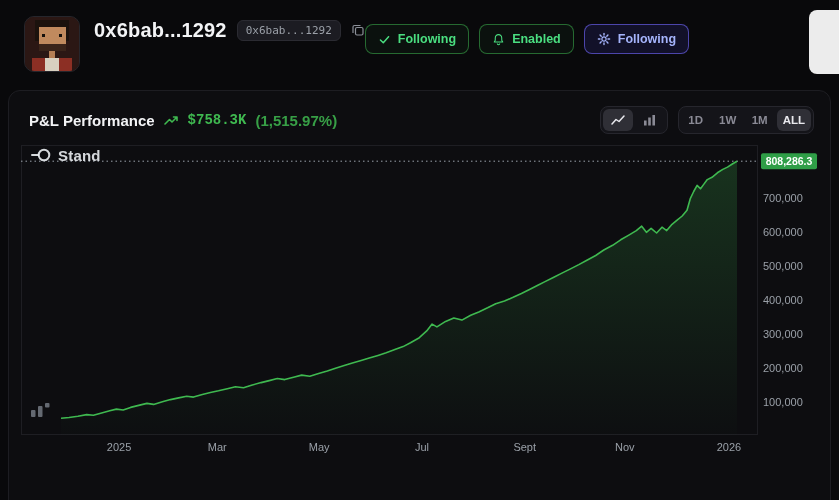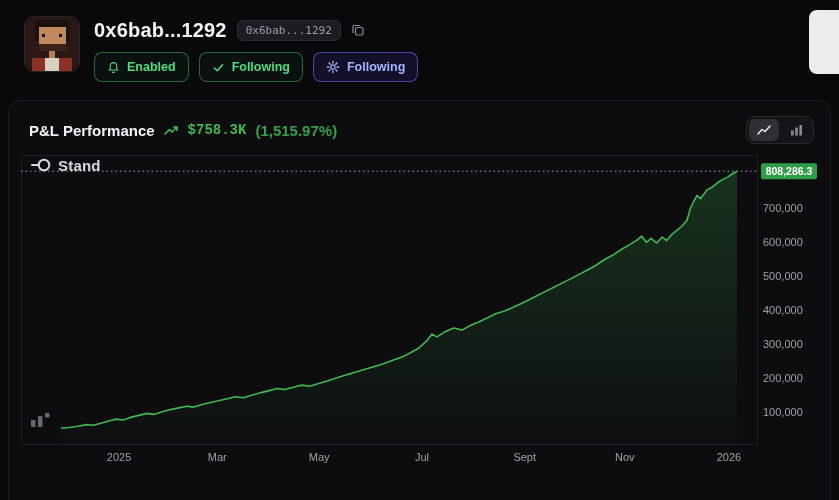--- a/index.html
+++ b/index.html
@@ -6,21 +6,21 @@
   html,body { margin:0; padding:0; }
   body {
     width:839px; height:500px; overflow:hidden; position:relative;
     background:#09090b; color:#e8e8ec;
     font-family:"Liberation Sans", sans-serif;
   }
   
   header { display:flex; align-items:flex-start; gap:14px; padding:16px 24px 8px; position:relative; }
   .avatar { width:56px; height:56px; border-radius:10px; overflow:hidden; flex:none; border:1px solid #26262c; background:#2b1714; }
   .avatar svg { display:block; }
-  .head-info { display:flex; flex-direction:column; }
+  .head-info { display:flex; flex-direction:row; }
   .title-row { display:flex; align-items:center; gap:10px; height:28px; }
   .page-title { margin:0; font-size:20px; font-weight:700; color:#f3f4f6; letter-spacing:.2px; }
   .addr-pill { background:#1c1c22; border:1px solid #2b2b32; border-radius:6px; padding:3px 8px;
     font-family:"DejaVu Sans Mono", monospace; font-size:11px; color:#9ba0a8; }
   .copy-btn { color:#8b8f98; display:inline-flex; cursor:pointer; background:none; border:none; padding:0; }
   .btn-row { display:flex; gap:10px; margin-top:8px; }
   .btn { display:inline-flex; align-items:center; gap:7px; height:30px; padding:0 12px; border-radius:8px;
     font-size:12.5px; font-weight:600; border:1px solid; cursor:pointer; font-family:inherit; background:transparent; }
   .btn.green { color:#4ade80; border-color:rgba(62,180,80,.55); background:rgba(62,180,80,.05); }
   .btn.indigo { color:#a5b4fc; border-color:rgba(109,99,241,.65); background:rgba(79,70,229,.14); }
@@ -74,30 +74,30 @@
       <button class="copy-btn">
         <svg width="14" height="14" viewBox="0 0 14 14">
           <rect x="4.5" y="4.5" width="7.5" height="7.5" rx="1.5" fill="none" stroke="currentColor" stroke-width="1.2"></rect>
           <path d="M9.5 2.5 H3.5 A1.5 1.5 0 0 0 2 4 v6" fill="none" stroke="currentColor" stroke-width="1.2"></path>
         </svg>
       </button>
     </div>
     <div class="btn-row">
       <button class="btn green">
         <svg width="13" height="13" viewBox="0 0 16 16">
+          <path d="M3 8.5 L6.5 12 L13 4.5" stroke="currentColor" stroke-width="1.8" fill="none" stroke-linecap="round" stroke-linejoin="round"></path>
+        </svg>
+        <span>Following</span>
+      </button>
+      <button class="btn green">
+        <svg width="13" height="13" viewBox="0 0 16 16">
           <path d="M8 2 C5.5 2 4 4 4 6.5 V9 L2.8 11 H13.2 L12 9 V6.5 C12 4 10.5 2 8 2 Z" fill="none" stroke="currentColor" stroke-width="1.3" stroke-linejoin="round"></path>
           <path d="M6.5 13 a1.5 1.5 0 0 0 3 0" fill="none" stroke="currentColor" stroke-width="1.3"></path>
         </svg>
         <span>Enabled</span>
-      </button>
-      <button class="btn green">
-        <svg width="13" height="13" viewBox="0 0 16 16">
-          <path d="M3 8.5 L6.5 12 L13 4.5" stroke="currentColor" stroke-width="1.8" fill="none" stroke-linecap="round" stroke-linejoin="round"></path>
-        </svg>
-        <span>Following</span>
       </button>
       <button class="btn indigo">
         <svg width="14" height="14" viewBox="0 0 16 16">
           <circle cx="8" cy="8" r="2.4" fill="none" stroke="currentColor" stroke-width="1.3"></circle>
           <g stroke="currentColor" stroke-width="1.6" stroke-linecap="round">
             <line x1="8" y1="1.6" x2="8" y2="3.4"></line>
               <line x1="8" y1="12.6" x2="8" y2="14.4"></line>
             <line x1="1.6" y1="8" x2="3.4" y2="8"></line>
               <line x1="12.6" y1="8" x2="14.4" y2="8"></line>
             <line x1="3.5" y1="3.5" x2="4.8" y2="4.8"></line>
@@ -130,20 +130,26 @@
             <path d="M1 10 L5 5.5 L8 7.5 L13 2" stroke="currentColor" fill="none" stroke-width="1.5" stroke-linecap="round" stroke-linejoin="round"></path>
           </svg>
         </button>
         <button>
           <svg width="13" height="12" viewBox="0 0 13 12">
             <rect x="1" y="6.5" width="2.6" height="5" fill="currentColor"></rect>
             <rect x="5.2" y="3.5" width="2.6" height="8" fill="currentColor"></rect>
             <rect x="9.4" y="1" width="2.6" height="10.5" fill="currentColor"></rect>
           </svg>
         </button>
+      </div>
+      <div class="seg">
+        <button>1D</button>
+        <button>1W</button>
+        <button>1M</button>
+        <button class="active">ALL</button>
       </div>
     </div>
   </div>
 
   <div class="chart-wrap">
     <svg id="chart-svg" viewBox="0 0 797 318">
         <defs>
           <linearGradient id="gfill" x1="0" y1="0" x2="0" y2="1">
             <stop offset="0" stop-color="#3fb950" stop-opacity="0.22"></stop>
             <stop offset="1" stop-color="#3fb950" stop-opacity="0.01"></stop>

